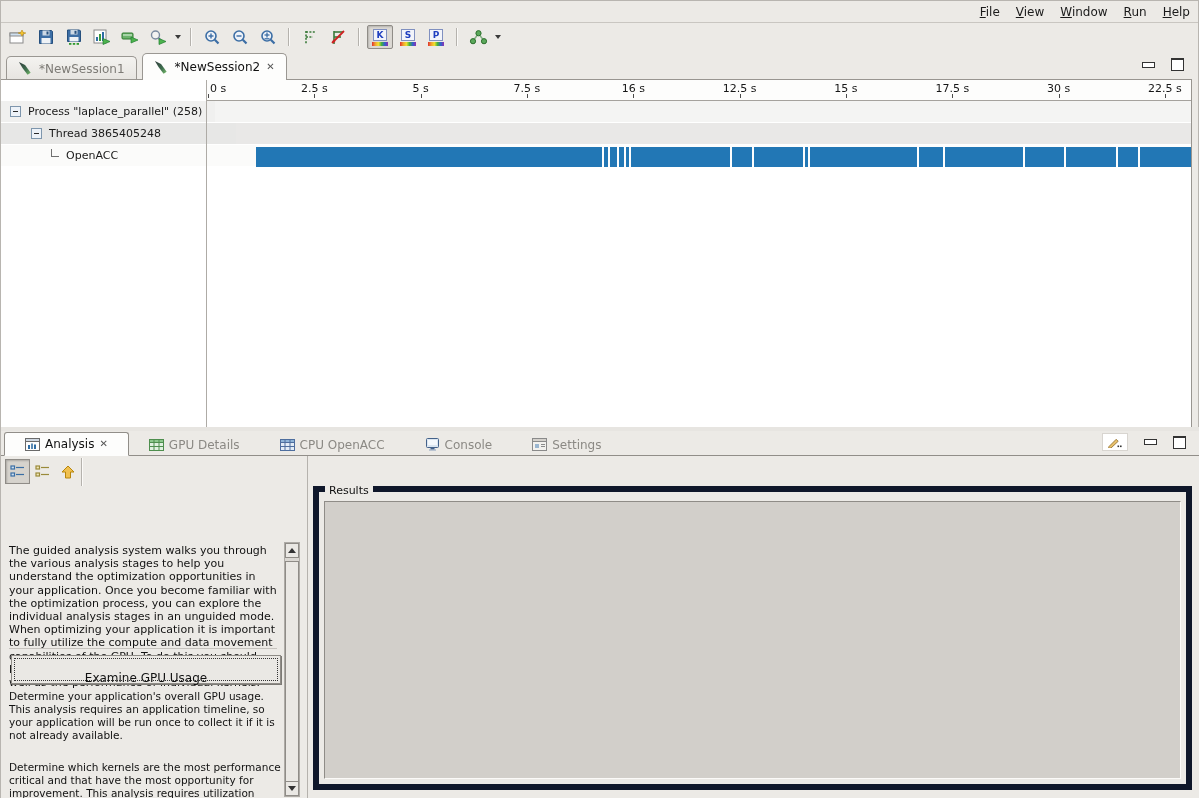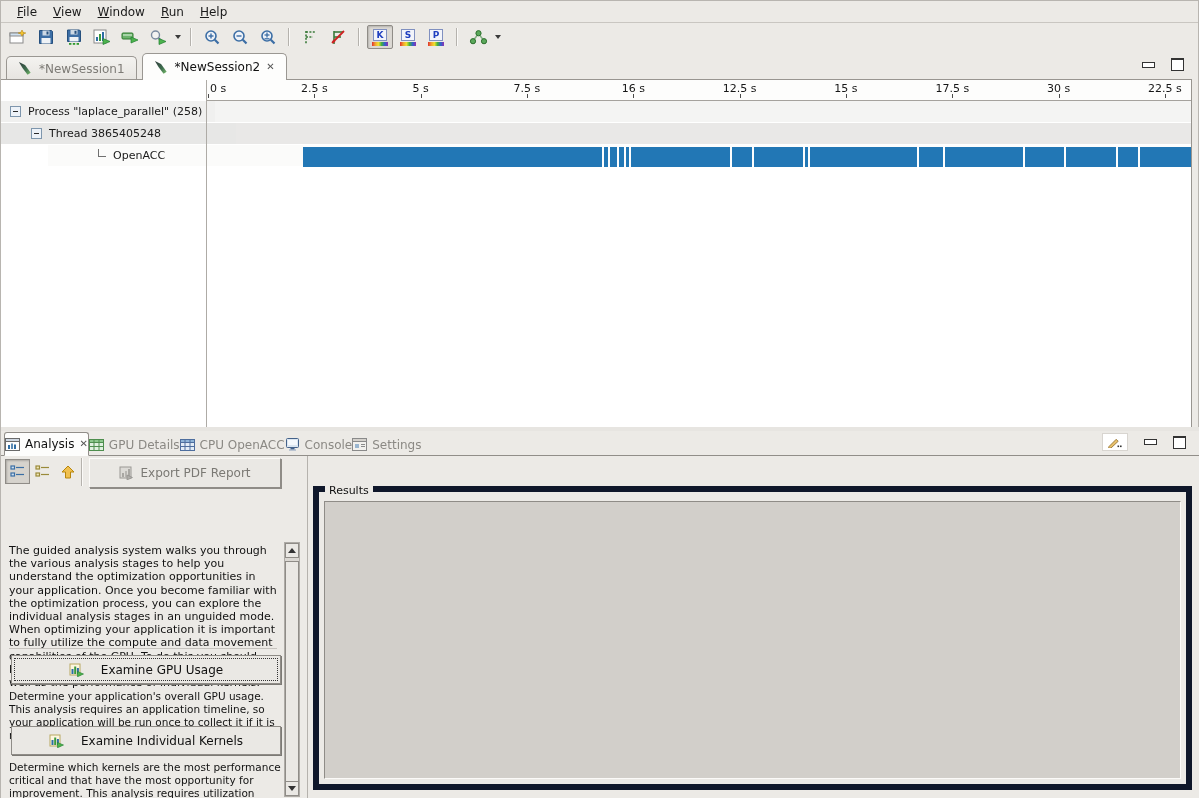--- a/index.html
+++ b/index.html
@@ -1,21 +1,21 @@
 <!DOCTYPE html>
 <html><head>
 <meta charset="utf-8">
 <style>
   html,body{margin:0;padding:0;}
   body{width:1199px;height:798px;overflow:hidden;background:#eceae6;
        font-family:"DejaVu Sans","Liberation Sans",sans-serif;font-size:12px;color:#1a1a1a;position:relative;}
   .app{position:absolute;inset:0;border:1px solid #b8b5b0;box-sizing:border-box;}
 
   
-  .menubar{height:21px;display:flex;align-items:center;padding-left:8px;background:#eceae6;border-bottom:1px solid #c9c6c1;}
+  .menubar{height:21px;display:flex;align-items:center;padding-left:8px;background:#eceae6;border-bottom:1px solid #c9c6c1;justify-content:flex-end;}
   .menu-item{padding:2px 8px;font-size:12px;cursor:default;}
   .menu-item u{text-decoration:underline;}
 
   
   .toolbar{height:28px;display:flex;align-items:center;padding-left:4px;gap:2px;background:#eceae6;}
   .tbtn{min-width:24px;height:22px;display:flex;align-items:center;justify-content:center;border:1px solid transparent;border-radius:2px;}
   .tbtn.pressed{border:1px solid #8f8c87;background:#dcd9d4;box-shadow:inset 1px 1px 2px rgba(0,0,0,.18);}
   .tsep{width:1px;height:18px;background:#b5b2ad;border-right:1px solid #fbfaf8;margin:0 5px;}
   .caret{width:0;height:0;border-left:3px solid transparent;border-right:3px solid transparent;border-top:4px solid #3a3a3a;margin:0 2px;}
   .ksp{display:flex;flex-direction:column;align-items:center;width:18px;}
@@ -48,21 +48,21 @@
   .exp::after{content:"";width:5px;height:1px;background:#2a2a2a;}
   .lglyph{width:7px;height:7px;border-left:1px solid #707070;border-bottom:1px solid #707070;margin:-5px 7px 0 0;flex:none;}
   .openacc-track{position:absolute;left:206px;top:67px;height:20px;width:985px;}
   .seg{position:absolute;top:0;height:20px;}
 
   .sash{position:absolute;top:426px;left:0;width:1199px;height:4px;background:#e7e5e1;}
 
   
   .bottom{position:absolute;top:430px;left:0;width:1199px;height:368px;background:#eceae6;}
   .btabbar{height:24px;display:flex;align-items:flex-end;padding-left:3px;border-bottom:1px solid #918e89;position:relative;background:#eceae6;}
-  .btab{display:flex;align-items:center;gap:5px;font-size:12px;height:21px;padding:0 0;color:#8b8984;}
+  .btab{display:flex;align-items:center;gap:5px;font-size:12px;height:21px;padding:0 20px;color:#8b8984;}
   .btab.active{background:#fdfdfc;border:1px solid #918e89;border-bottom:1px solid #fdfdfc;margin-bottom:-1px;border-radius:3px 3px 0 0;color:#111;height:22px;}
   .bwin{position:absolute;right:14px;top:2px;display:flex;gap:16px;align-items:center;}
   .viewmenu{background:#fff;border:1px solid #d8d5d0;padding:2px 5px;display:flex;align-items:flex-end;gap:1px;}
   .bbody{position:absolute;top:25px;left:0;right:0;bottom:0;}
 
   .analysis-pane{position:absolute;left:0;top:0;width:307px;bottom:0;border-right:1px solid #b5b2ad;box-sizing:border-box;overflow:hidden;}
   .a-toolbar{position:absolute;top:0;left:0;right:0;height:34px;}
   .abtn{position:absolute;width:23px;height:23px;top:3px;display:flex;align-items:center;justify-content:center;border:1px solid transparent;}
   .abtn.pressed{border:1px solid #8f8c87;background:#d6d3cd;box-shadow:inset 1px 1px 2px rgba(0,0,0,.2);}
   .asep{position:absolute;left:80px;top:2px;width:1px;height:28px;background:#b5b2ad;border-right:1px solid #fbfaf8;}
@@ -70,21 +70,21 @@
               border:1px solid #8f8c87;border-top-color:#fbfaf8;border-left-color:#fbfaf8;
               box-shadow:1px 1px 0 #8f8c87;display:flex;align-items:center;justify-content:center;gap:7px;
               color:#7b7974;font-size:12px;}
   .a-header{position:absolute;left:5px;top:61px;width:295px;height:21px;box-sizing:border-box;
             background:linear-gradient(#8db0d4,#7498bf);border:1px solid #5a7fa6;
             display:flex;align-items:center;padding-left:6px;font-weight:bold;font-size:12.5px;color:#1b3a66;}
   .a-intro{position:absolute;left:8px;top:88px;width:272px;font-size:11px;line-height:1.2;color:#121212;}
   .a-div{position:absolute;left:8px;top:192px;width:268px;height:1px;background:#c6c3be;}
   .a-btn{position:absolute;left:10px;width:270px;height:29px;box-sizing:border-box;background:#eae8e4;
          border:1px solid #8f8c87;display:flex;align-items:center;justify-content:center;gap:17px;font-size:12px;color:#111;
-         box-shadow:1px 1px 0 #7c7a75;}
+         box-shadow:1px 1px 0 #7c7a75;flex-direction:column;}
   .a-btn.focused{outline:1px dotted #333;outline-offset:-4px;}
   .a-desc{position:absolute;left:8px;width:272px;font-size:10.5px;line-height:1.25;color:#121212;}
 
   .vscroll{position:absolute;right:7px;top:86px;bottom:2px;width:16px;background:#dad7d2;border:1px solid #aeaba6;box-sizing:border-box;}
   .sbtn{position:absolute;left:0;width:14px;height:15px;background:#eae8e4;border:1px solid #8f8c87;box-sizing:border-box;
         display:flex;align-items:center;justify-content:center;}
   .sthumb{position:absolute;left:0;width:14px;top:18px;height:222px;background:#eae8e4;border:1px solid #8f8c87;box-sizing:border-box;}
   .arr-up{width:0;height:0;border-left:4px solid transparent;border-right:4px solid transparent;border-bottom:5px solid #333;}
   .arr-dn{width:0;height:0;border-left:4px solid transparent;border-right:4px solid transparent;border-top:5px solid #333;}
 
@@ -332,21 +332,21 @@
       </div>
 
     <div class="trow" style="top:21px;background:#f0f0ef;padding-left:9px;">
       <span class="exp"></span>
       <span style="white-space:nowrap;">Process "laplace_parallel" (258)</span>
     </div>
     <div class="trow" style="top:43px;background:#e7e7e6;padding-left:30px;">
       <span class="exp"></span>
       <span style="white-space:nowrap;">Thread 3865405248</span>
     </div>
-    <div class="trow" style="top:65px;background:#fbfbfa;padding-left:50px;margin-left:47px;">
+    <div class="trow" style="top:65px;background:#fbfbfa;padding-left:50px;">
       <span class="lglyph"></span>
       <span style="white-space:nowrap;">OpenACC</span>
     </div>
     <div class="vline"></div>
   </div>
 
   <div class="sash"></div>
 
   <div class="bottom">
     <div class="btabbar">
@@ -436,58 +436,38 @@
                   <line x1="6" y1="9.5" x2="14" y2="9.5"></line>
                 </g>
               </svg>
           </span>
           <span class="abtn" style="left:54px;">
             <svg width="14" height="14" viewBox="0 0 14 14">
                 <path d="M7 1l6 6H9.5v6h-5V7H1z" fill="#f0c050" stroke="#b8860b"></path>
               </svg>
           </span>
           <span class="asep"></span>
-          <span class="export-btn">
-            <svg width="14" height="14" viewBox="0 0 14 14">
-                <rect x="1" y="1" width="11" height="11" fill="#dcdad6" stroke="#9a9894"></rect>
-                <rect x="3" y="7" width="2" height="4" fill="#a8a6a2"></rect>
-                <rect x="6" y="5" width="2" height="6" fill="#b8b6b2"></rect>
-                <rect x="9" y="3" width="2" height="8" fill="#a8a6a2"></rect>
-                <path d="M8 9l5.5 2.5L8 14z" fill="#b0aeaa" stroke="#8a8884" stroke-width=".6"></path>
-              </svg>
-            <span>Export PDF Report</span>
-          </span>
         </div>
 
 
         <div class="a-intro">The guided analysis system walks you through the various analysis stages to help you understand the optimization opportunities in your application. Once you become familiar with the optimization process, you can explore the individual analysis stages in an unguided mode. When optimizing your application it is important to fully utilize the compute and data movement capabilities of the GPU. To do this you should look at your application's overall GPU usage as well as the performance of individual kernels.</div>
         <div class="a-div"></div>
 
         <div class="a-btn focused" style="top:199px;">
           <svg width="15" height="14" viewBox="0 0 15 14">
               <rect x="1" y="1" width="10" height="11" fill="#fdf6e0" stroke="#b8a860"></rect>
               <rect x="2.5" y="6" width="2" height="5" fill="#2e6da4"></rect>
               <rect x="5.2" y="3.5" width="2" height="7.5" fill="#3a9a3a"></rect>
               <rect x="7.9" y="5" width="2" height="6" fill="#2e6da4"></rect>
               <path d="M8.5 8.5l6 2.5-6 2.8z" fill="#4db34d" stroke="#1e7e2e" stroke-width=".6"></path>
             </svg>
           <span>Examine GPU Usage</span>
         </div>
         <div class="a-desc" style="top:234px;">Determine your application's overall GPU usage. This analysis requires an application timeline, so your application will be run once to collect it if it is not already available.</div>
 
-        <div class="a-btn" style="top:270px;">
-          <svg width="15" height="14" viewBox="0 0 15 14">
-              <rect x="1" y="1" width="10" height="11" fill="#fdf6e0" stroke="#b8a860"></rect>
-              <rect x="2.5" y="6" width="2" height="5" fill="#2e6da4"></rect>
-              <rect x="5.2" y="3.5" width="2" height="7.5" fill="#3a9a3a"></rect>
-              <rect x="7.9" y="5" width="2" height="6" fill="#2e6da4"></rect>
-              <path d="M8.5 8.5l6 2.5-6 2.8z" fill="#4db34d" stroke="#1e7e2e" stroke-width=".6"></path>
-            </svg>
-          <span>Examine Individual Kernels</span>
-        </div>
         <div class="a-desc" style="top:305px;">Determine which kernels are the most performance critical and that have the most opportunity for improvement. This analysis requires utilization data from every kernel, so your application will be run once to collect that data if it is not already available.</div>
 
         <div class="vscroll">
           <span class="sbtn" style="top:0;">
               <span class="arr-up"></span>
             </span>
           <span class="sthumb"></span>
           <span class="sbtn" style="bottom:0;">
               <span class="arr-dn"></span>
             </span>

